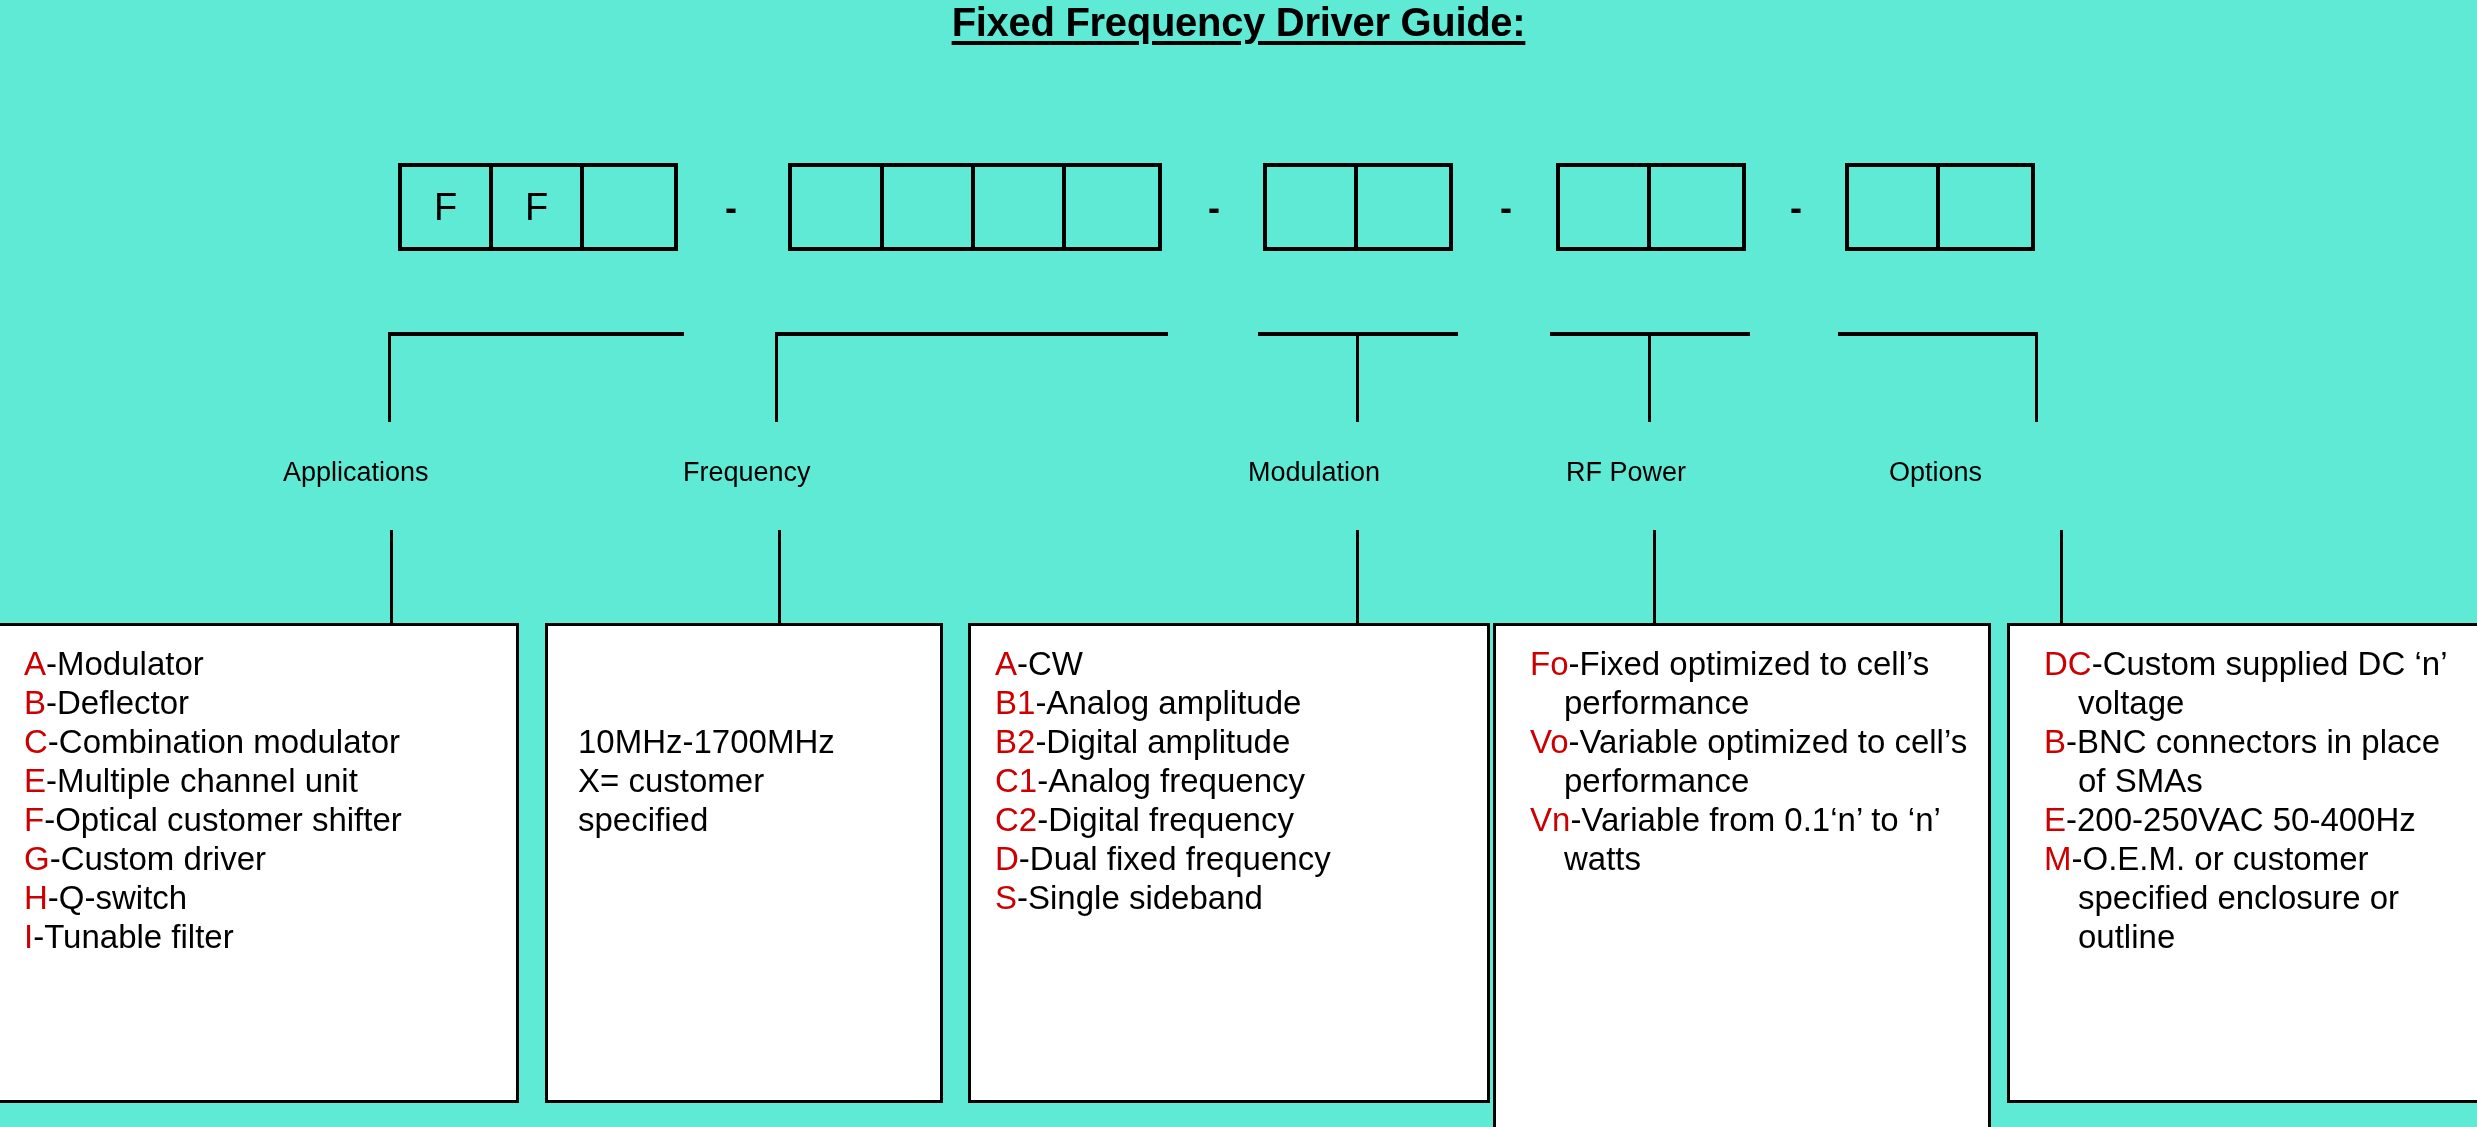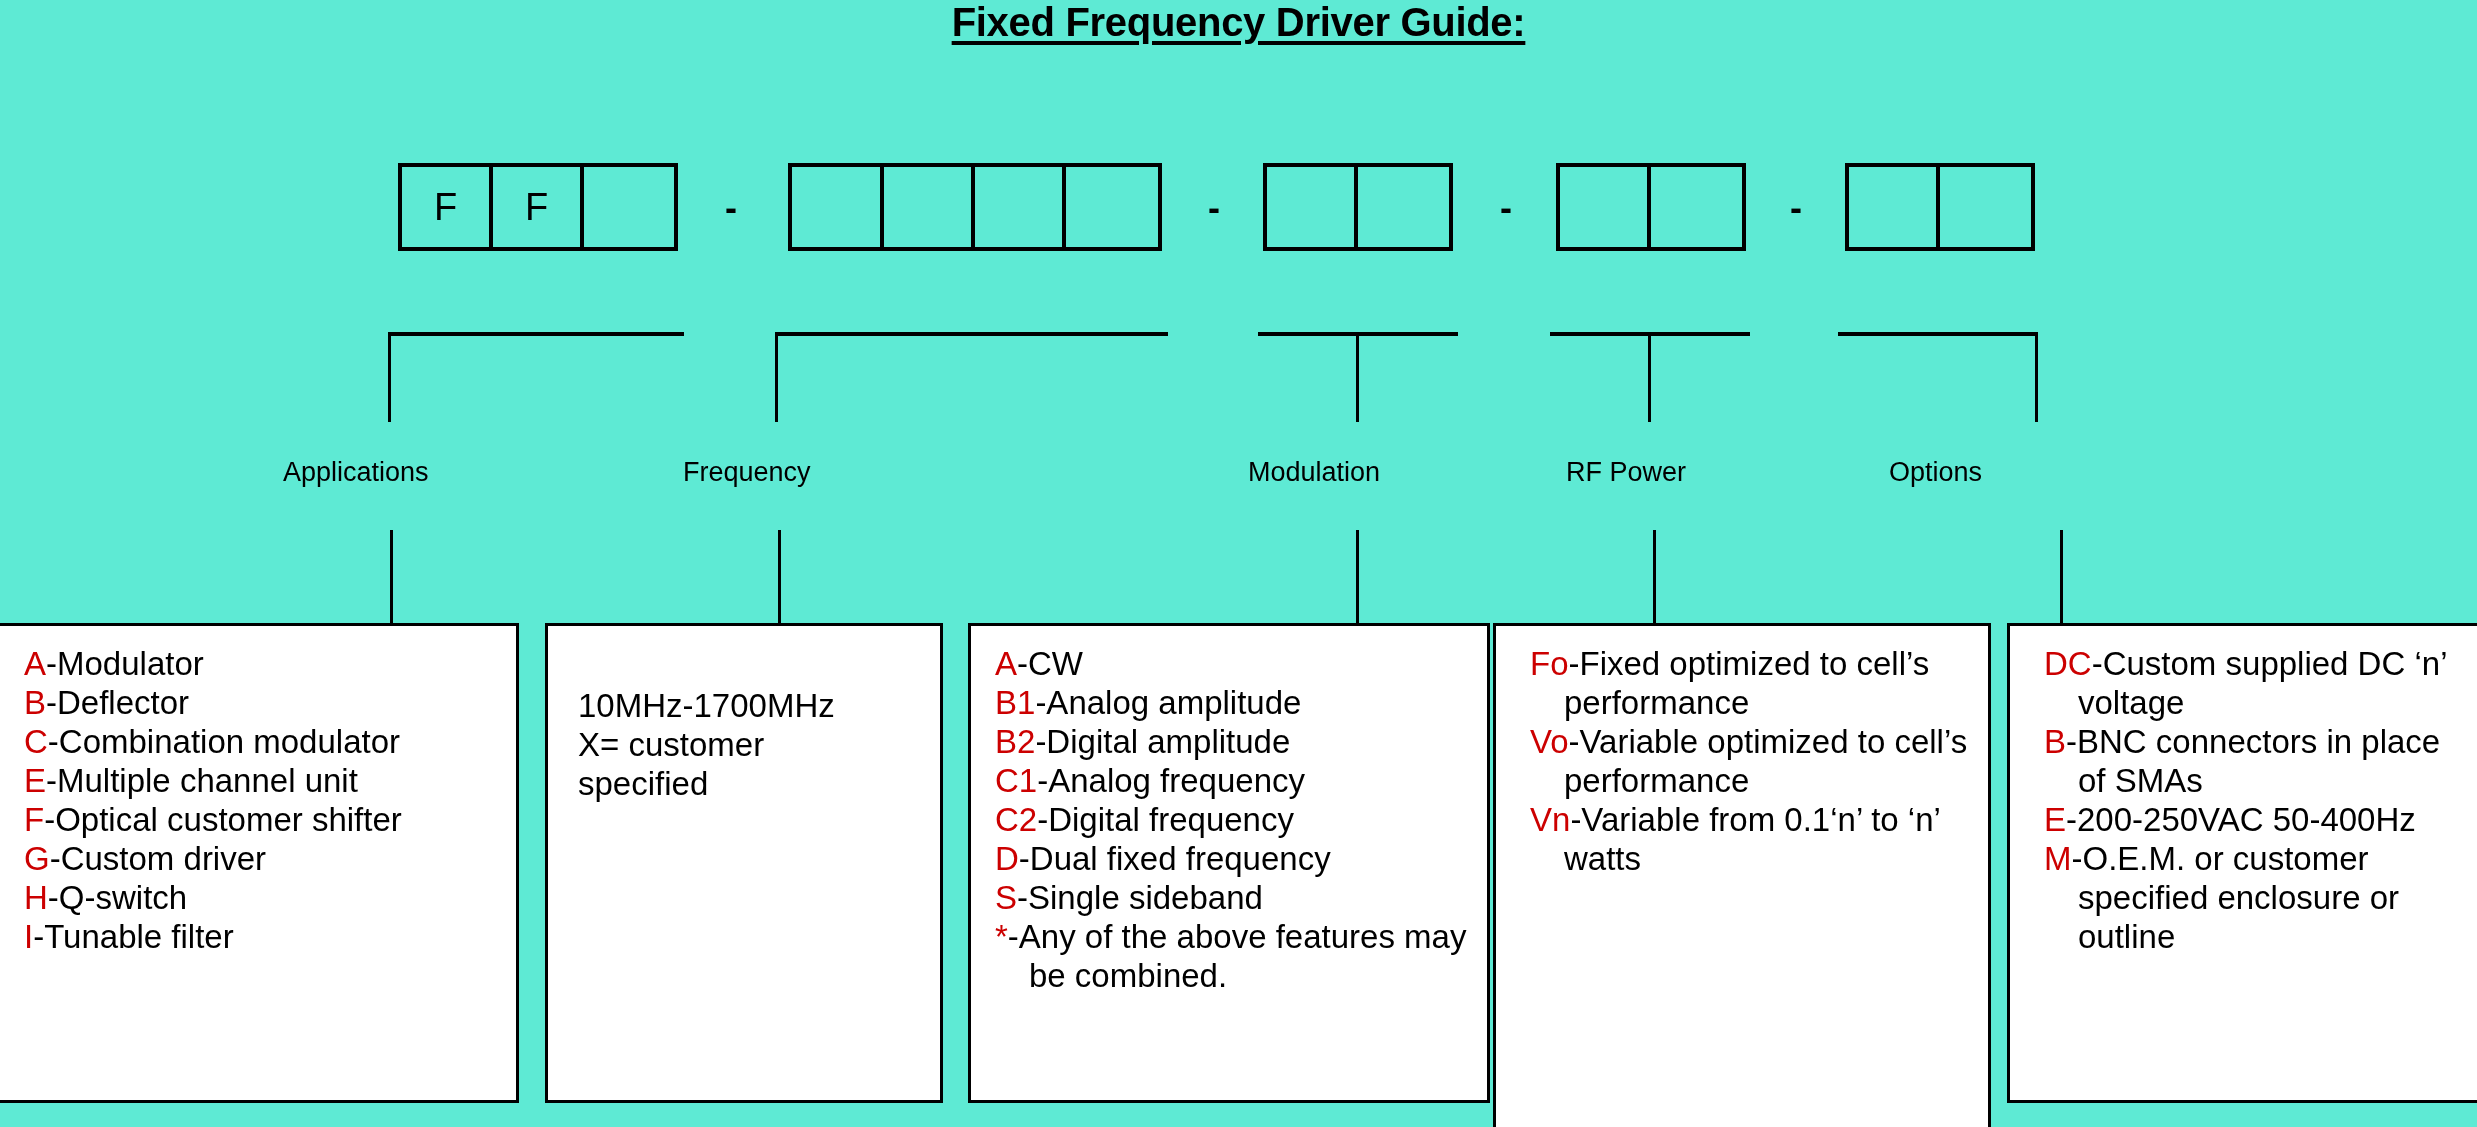--- a/index.html
+++ b/index.html
@@ -214,21 +214,21 @@
       <div class="entry">
         <span class="code hang">H</span><span>-Q-switch</span>
       </div>
       <div class="entry">
         <span class="code hang">I</span><span>-Tunable filter</span>
       </div>
     </div>
   </div>
 
   <div class="content-box" style="left:545px; top:623px; width:398px; height:480px;">
-    <div class="box-inner centered" style="padding-top:60px;">
+    <div class="box-inner centered" style="padding-top:60px;margin-top:36px;">
       <div class="plain-line">10MHz-1700MHz</div>
       <div class="plain-line">X= customer</div>
       <div class="plain-line">specified</div>
     </div>
   </div>
 
   <div class="content-box" style="left:968px; top:623px; width:522px; height:480px;">
     <div class="box-inner">
       <div class="entry">
         <span class="code hang">A</span><span>-CW</span>
@@ -244,23 +244,20 @@
       </div>
       <div class="entry">
         <span class="code hang">C2</span><span>-Digital frequency</span>
       </div>
       <div class="entry">
         <span class="code hang">D</span><span>-Dual fixed frequency</span>
       </div>
       <div class="entry">
         <span class="code hang">S</span><span>-Single sideband</span>
       </div>
-      <div class="entry">
-        <span class="code hang">*</span><span>-Any of the above features may be combined.</span>
-      </div>
     </div>
   </div>
 
   <div class="content-box" style="left:1493px; top:623px; width:498px; height:512px;">
     <div class="box-inner" style="padding-left:34px;">
       <div class="entry">
         <span class="code hang">Fo</span><span>-Fixed optimized to cell’s performance</span>
       </div>
       <div class="entry">
         <span class="code hang">Vo</span><span>-Variable optimized to cell’s performance</span>

